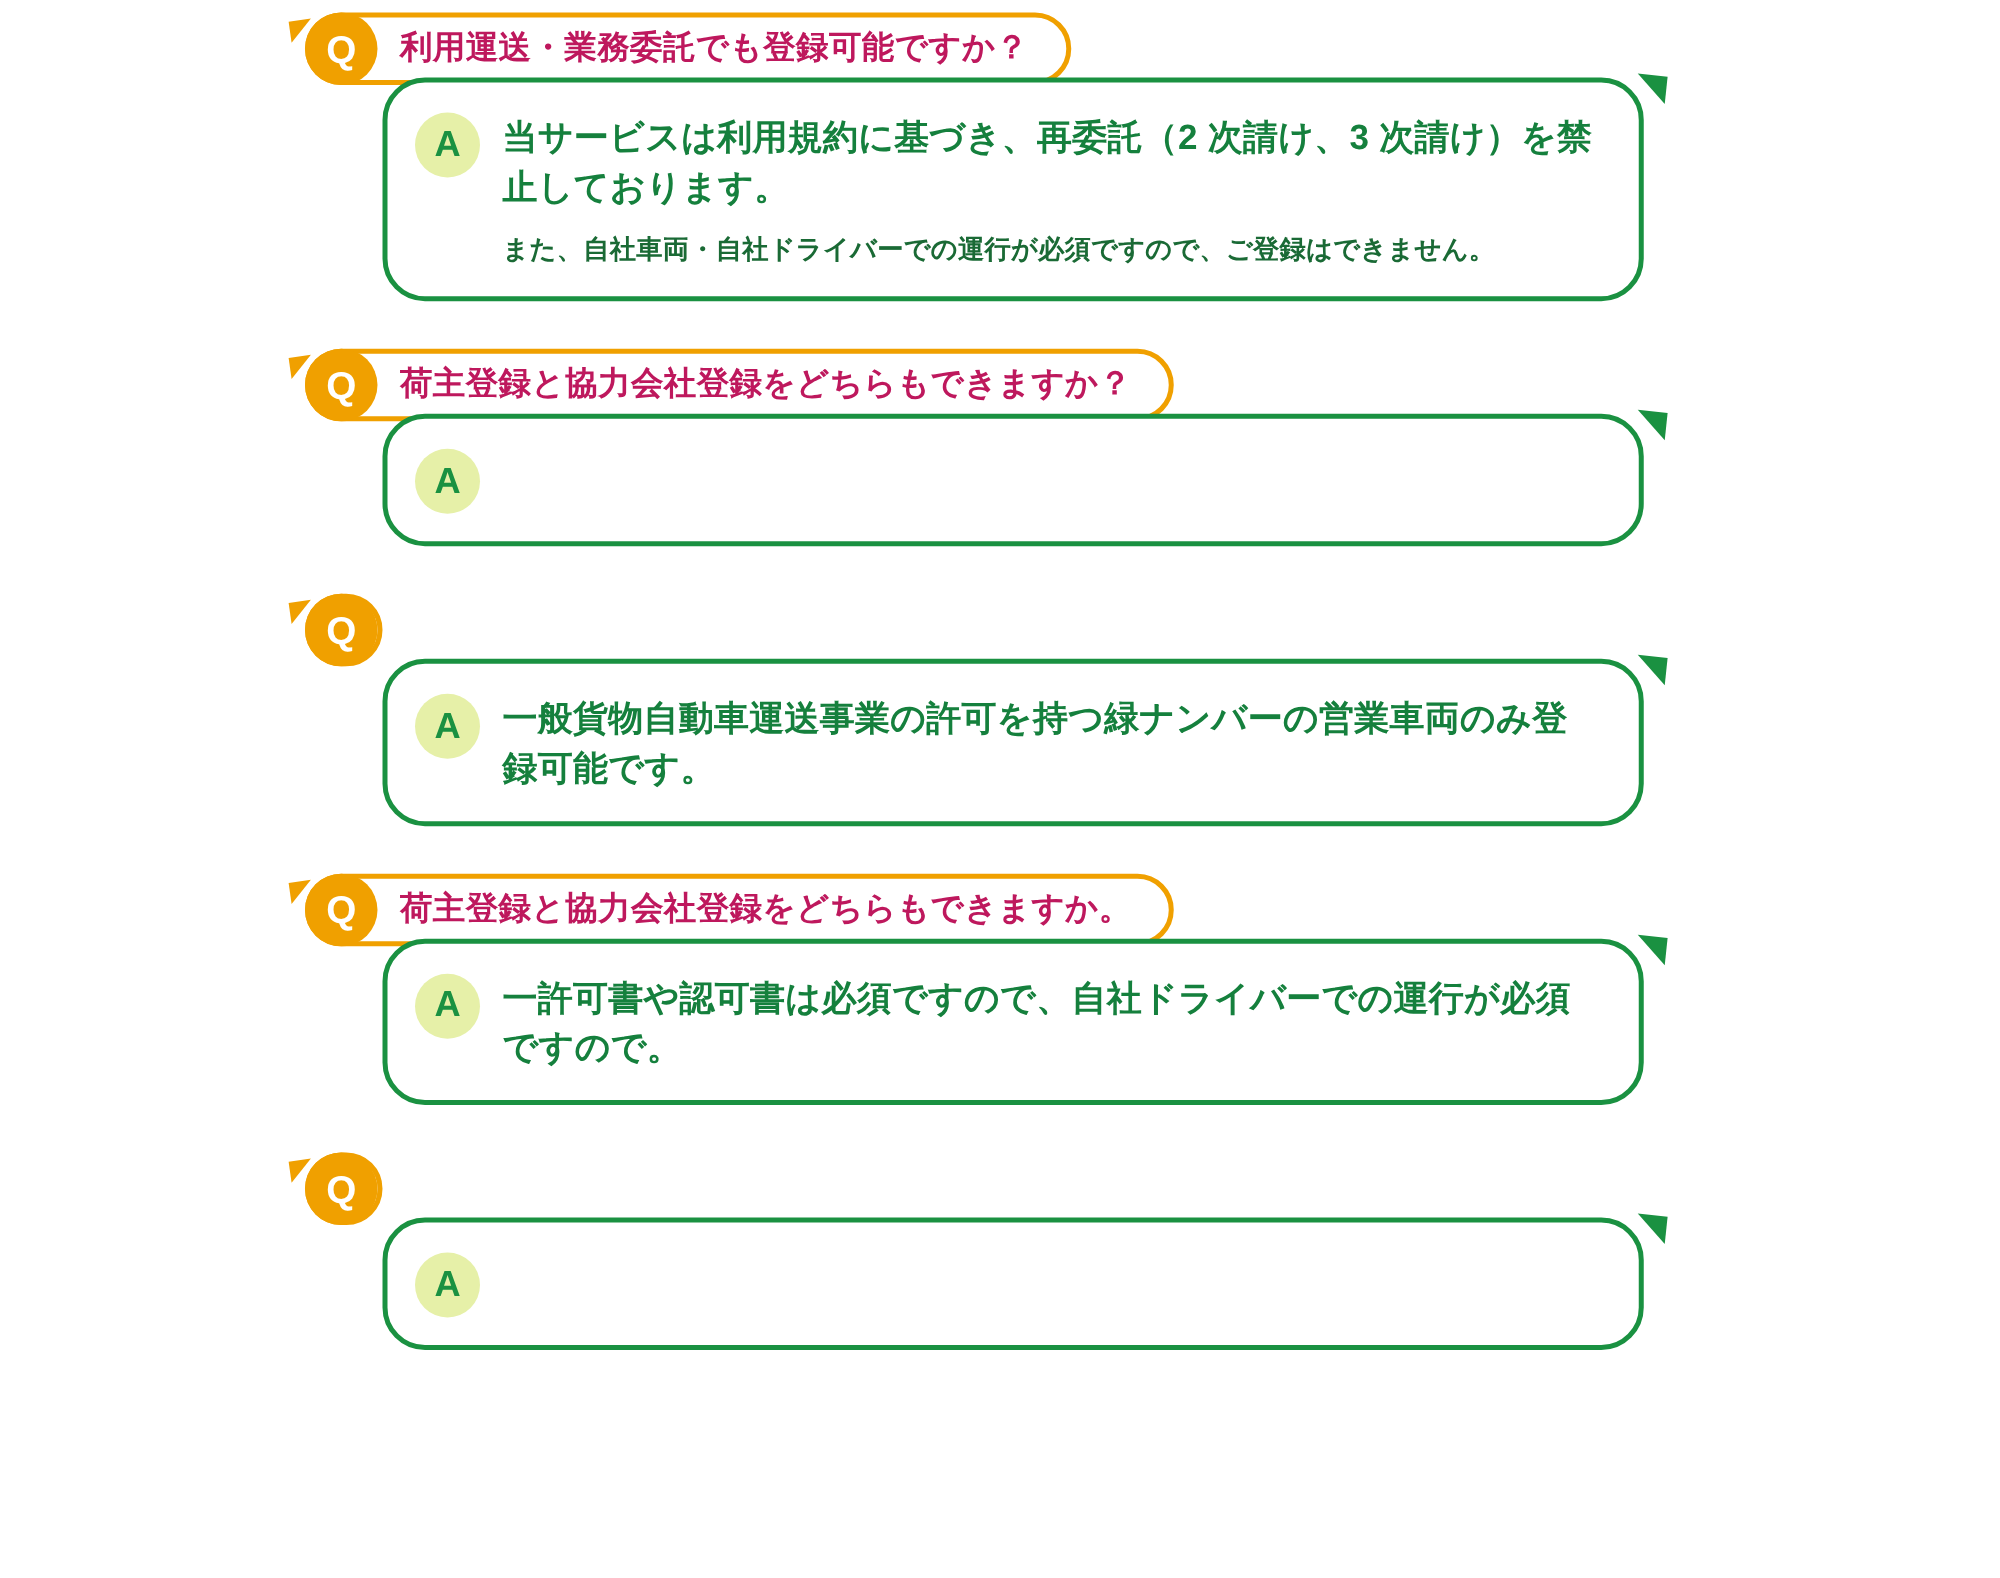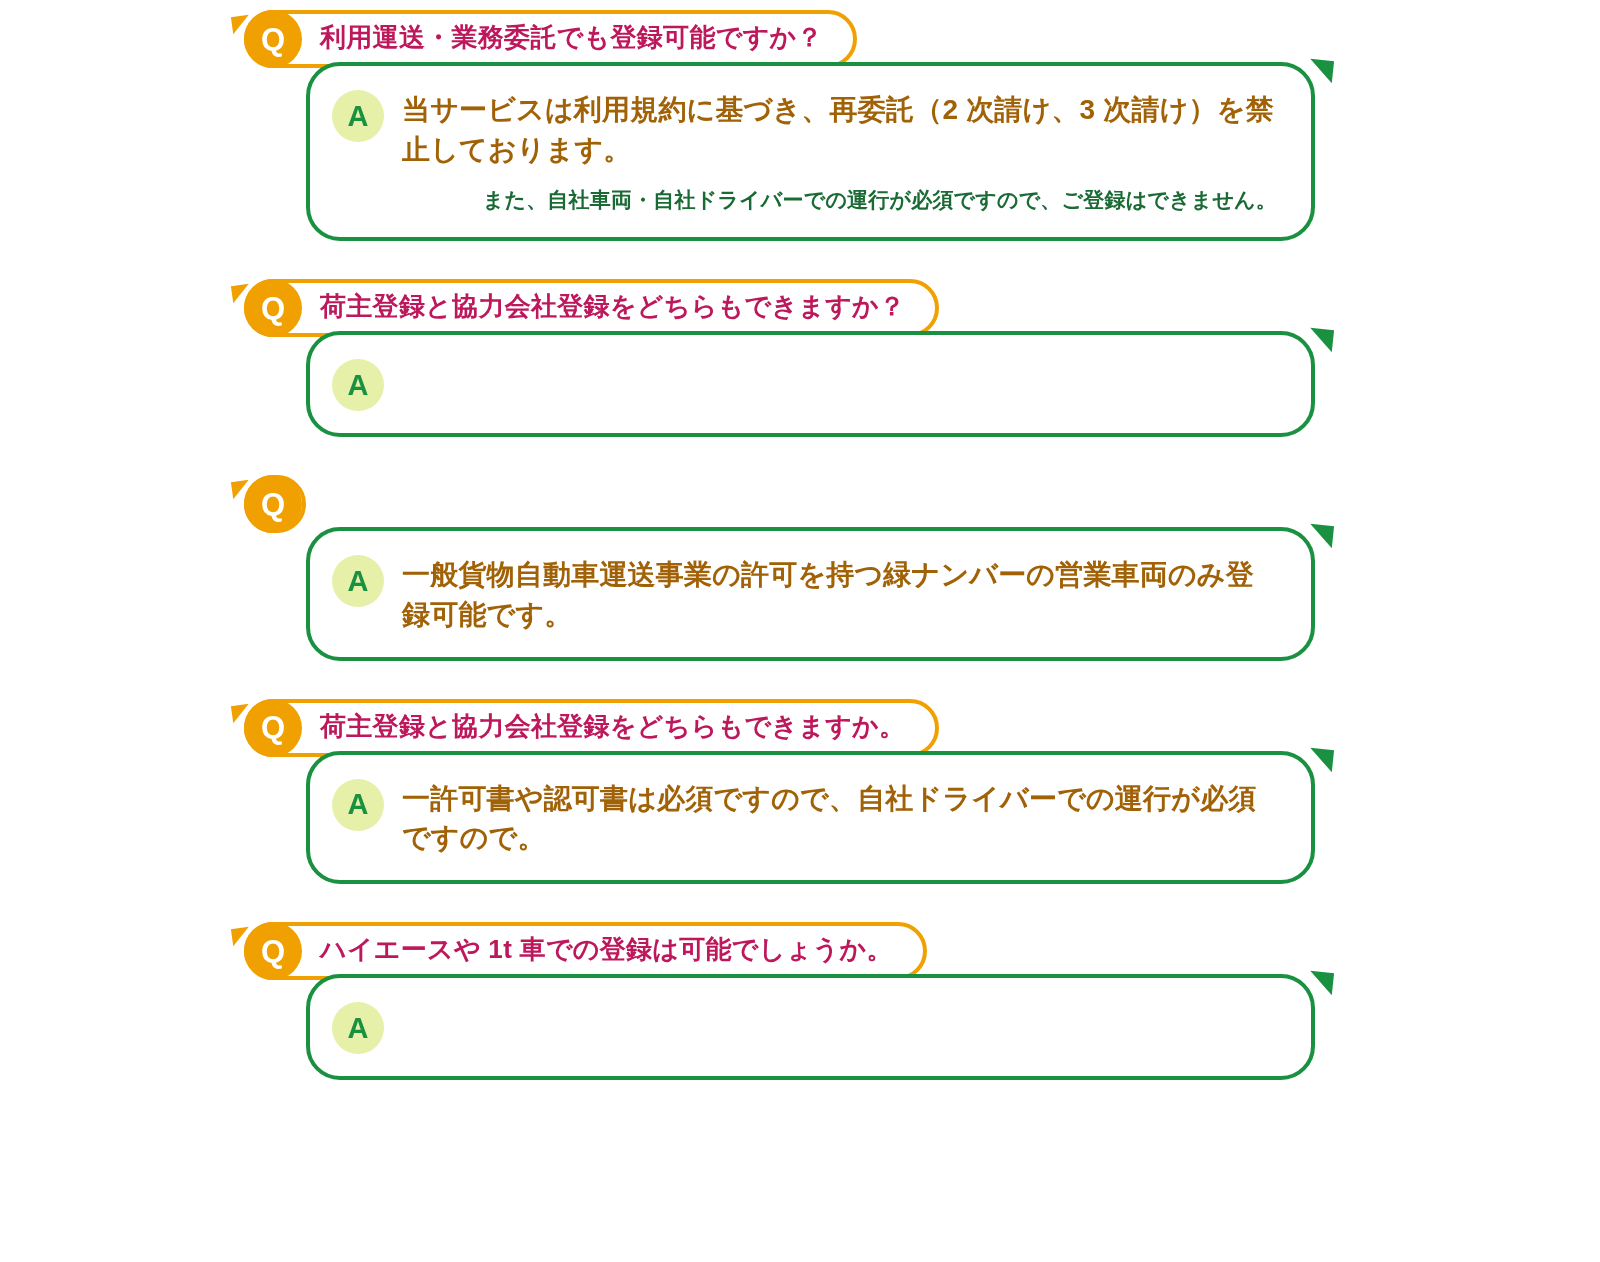--- a/index.html
+++ b/index.html
@@ -126,33 +126,32 @@
   }
 
   .a-body {
     padding-left: 18px;
     padding-top: 2px;
   }
 
   .a-main {
     font-size: 28px;
     font-weight: bold;
-    color: #a16207;
+    color: #15803d;
     line-height: 1.42;
     letter-spacing: 0.2px;
   }
 
   .a-sub {
     margin-top: 14px;
     font-size: 21px;
     font-weight: bold;
     color: #1a6a35;
     line-height: 1.5;
     letter-spacing: 0.2px;
-    text-align: right;
   }
 </style>
 </head>
 <body>
 
 <div class="faq-wrap">
 
   <div class="faq-item">
     <div class="q-row">
       <div class="q-badge">Q</div>
@@ -200,20 +199,19 @@
       <div class="a-body">
         <div class="a-main">一許可書や認可書は必須ですので、自社ドライバーでの運行が必須ですので。</div>
 
       </div>
     </div>
   </div>
 
   <div class="faq-item">
     <div class="q-row">
       <div class="q-badge">Q</div>
-      <div class="q-text">ハイエースや 1t 車での登録は可能でしょうか。</div>
     </div>
     <div class="a-row">
       <div class="a-badge">A</div>
     </div>
   </div>
 
 </div>
 
 </body></html>

